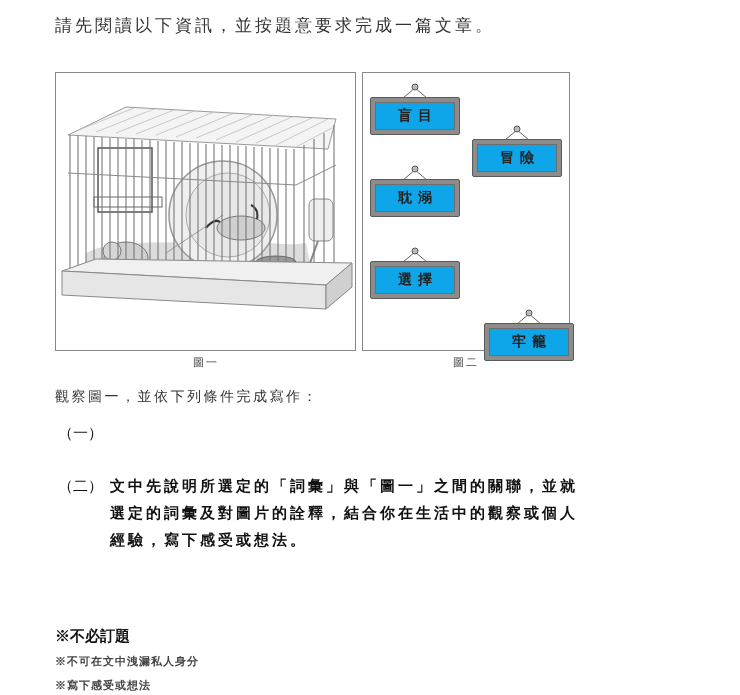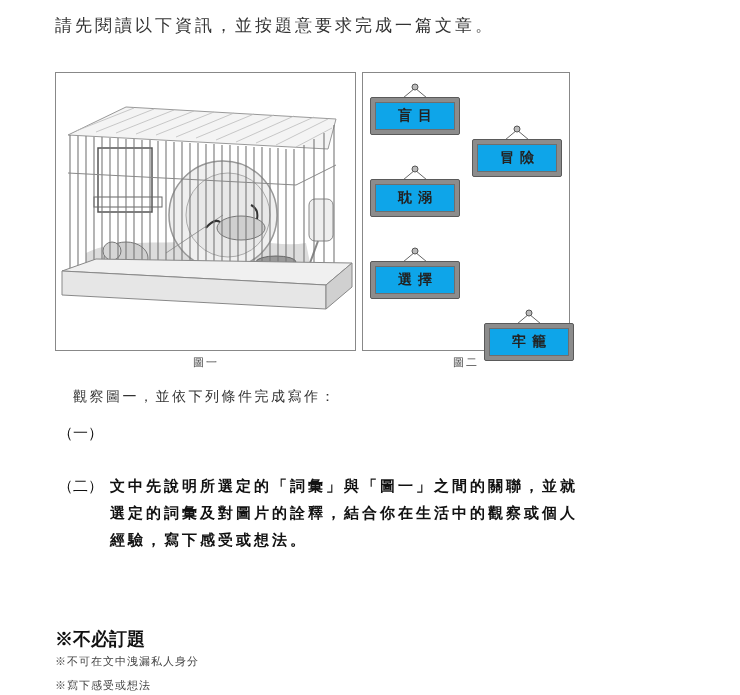--- a/index.html
+++ b/index.html
@@ -12,28 +12,28 @@
   #fig2 { left: 362px; top: 72px; width: 208px; height: 279px; }
   .caption { font-size: 11px; color: #444; letter-spacing: 2px; }
   .sign { position: absolute; width: 90px; height: 38px; }
   .sign .hanger { position: absolute; left: 0; top: -14px; width: 90px; height: 16px; }
   .sign .frame { position: absolute; inset: 0; background: #8c8c8c; border: 1.5px solid #5a5a5a;
                  border-radius: 2px; box-sizing: border-box; }
   .sign .plate { position: absolute; left: 4px; top: 4px; right: 4px; bottom: 4px;
                  background: #0ea5e9; border: 1px solid #6e6e6e; box-sizing: border-box;
                  display: flex; align-items: center; justify-content: center;
                  font-size: 14px; font-weight: bold; letter-spacing: 6px; color: #222; padding-left: 6px; }
-  .instr { left: 55px; top: 388px; font-size: 14px; letter-spacing: 2.5px; color: #333; margin-left: 18px; }
+  .instr { left: 55px; top: 388px; font-size: 14px; letter-spacing: 2.5px; color: #333; }
   .item { font-size: 15px; font-weight: bold; color: #111; letter-spacing: 3px; line-height: 27px; }
   .item .num { position: absolute; left: 0; top: 0; font-weight: normal; letter-spacing: 0; }
   .item .txt { position: absolute; left: 52px; top: 0; width: 480px; }
   #item1 { left: 58px; top: 420px; width: 540px; height: 60px; }
   #item2 { left: 58px; top: 473px; width: 540px; height: 90px; }
-  .note-bold { left: 55px; top: 627px; font-size: 18px; font-weight: bold; color: #111; }
-  .note { font-size: 11px; color: #444; letter-spacing: 1px; }
+  .note-bold { left: 55px; top: 627px; font-size: 15px; font-weight: bold; color: #111; }
+  .note { font-size: 11px; color: #444; letter-spacing: 1px; font-weight: bold; }
 </style>
 </head>
 <body>
 
 <div class="abs intro">請先閱讀以下資訊，並按題意要求完成一篇文章。</div>
 
 <div id="fig1" class="abs fig">
   <svg width="298" height="276" viewBox="0 0 298 276">
 
     <polygon points="12,62 70,34 280,46 272,76" fill="#f4f4f4" stroke="#999" stroke-width="1"></polygon>

